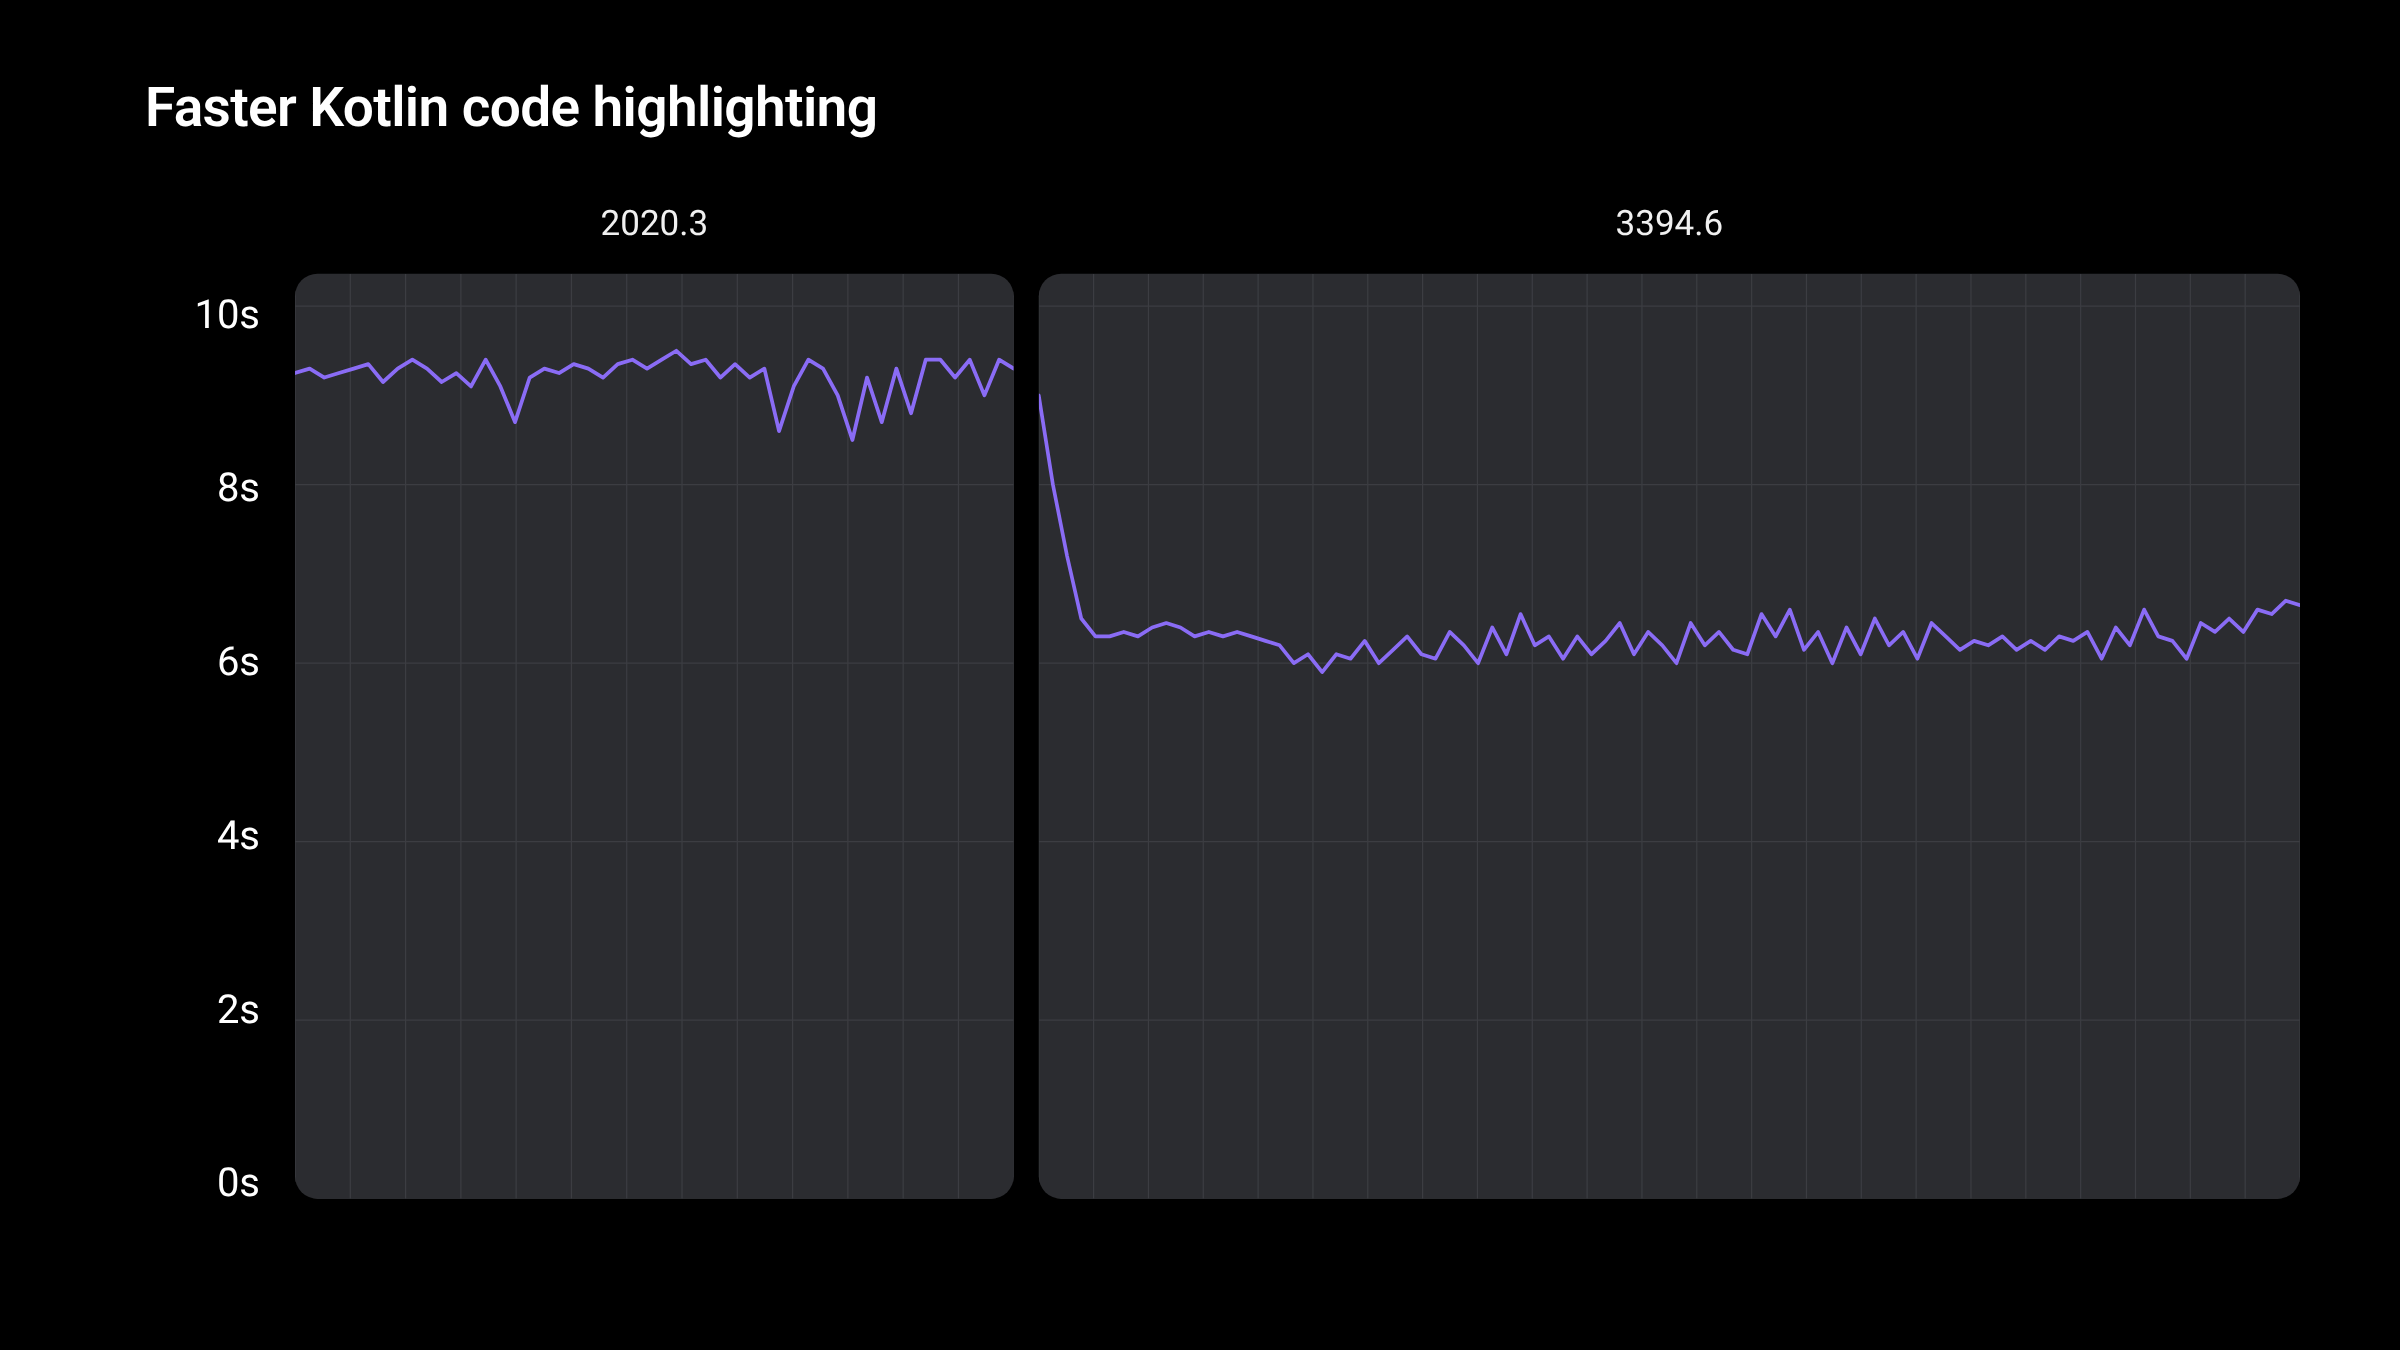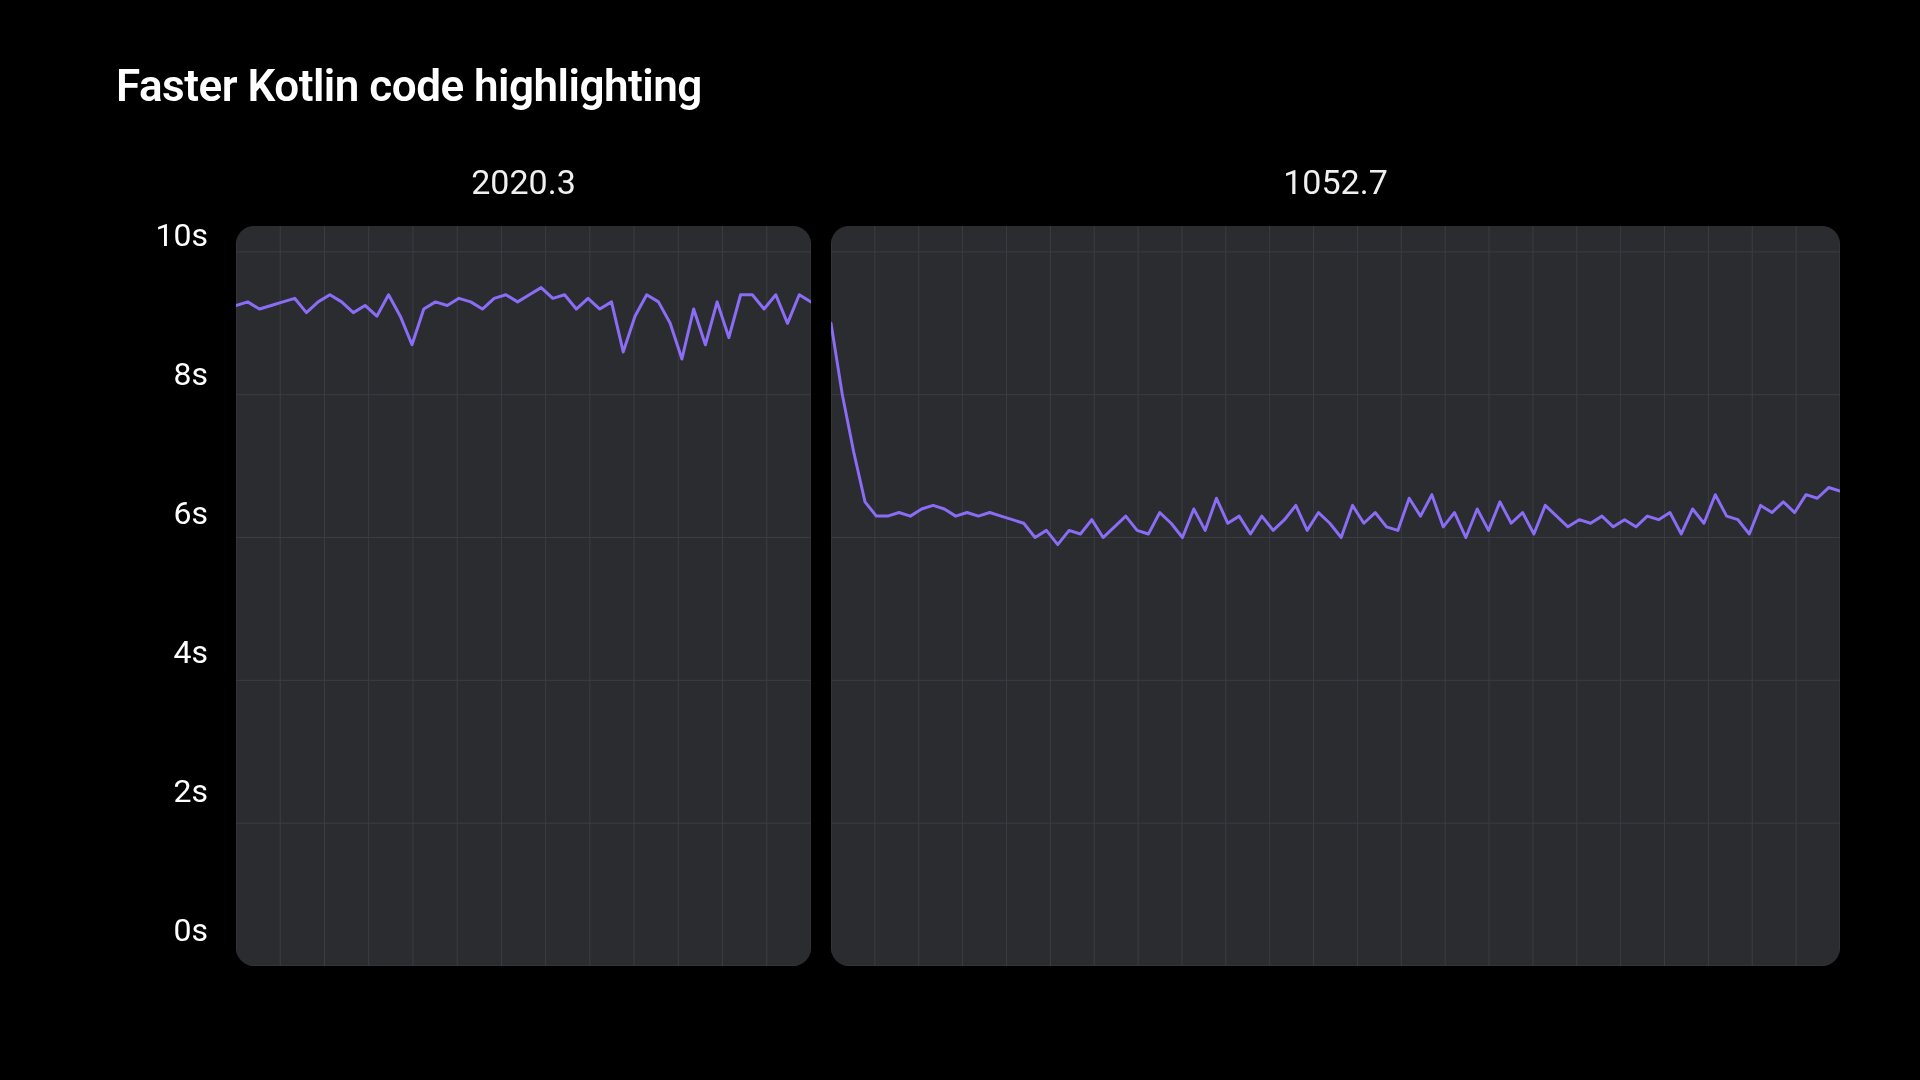--- a/index.html
+++ b/index.html
@@ -28,32 +28,32 @@
     width: 100%;
     height: 830px;
   }
   .chart-headers {
     display: flex;
     margin-left: 120px;
     gap: 20px;
   }
   .chart-header {
     flex: 1;
-    font-size: 34px;
+    font-size: 28px;
     font-weight: 400;
     color: #f0f0f0;
     text-align: center;
     margin-bottom: 24px;
   }
   .chart-header.left { flex: 0 0 575px; }
   .chart-header.right { flex: 1; }
   .yaxis {
     position: absolute;
     left: 0;
-    top: 48px;
+    top: 64px;
     width: 110px;
     height: 720px;
   }
   .ytick {
     position: absolute;
     right: 18px;
     transform: translateY(-50%);
     font-size: 32px;
     color: #ffffff;
     text-align: right;
@@ -87,21 +87,21 @@
 </head>
 <body>
 
 <div class="page">
   <h1 class="title">Faster Kotlin code highlighting</h1>
 
   <div class="chart-wrap">
 
     <div class="chart-headers">
       <div class="chart-header left">2020.3</div>
-      <div class="chart-header right">1052.7</div>
+      <div class="chart-header right">3394.6</div>
     </div>
 
     <div class="yaxis">
       <div class="ytick" style="top:3.5%">10s</div>
       <div class="ytick" style="top:22.8%">8s</div>
       <div class="ytick" style="top:42.1%">6s</div>
       <div class="ytick" style="top:61.4%">4s</div>
       <div class="ytick" style="top:80.7%">2s</div>
       <div class="ytick" style="top:100%">0s</div>
     </div>

